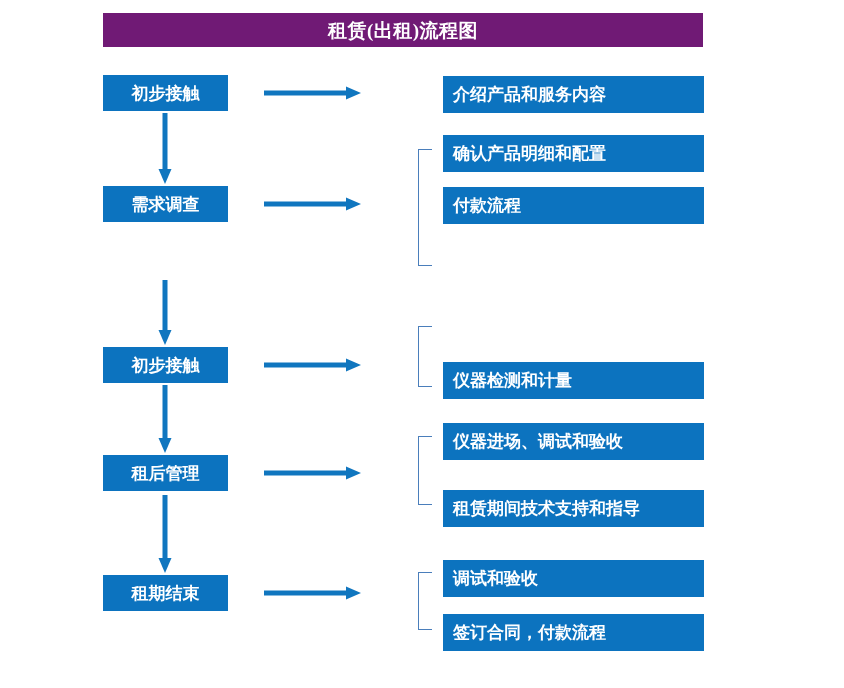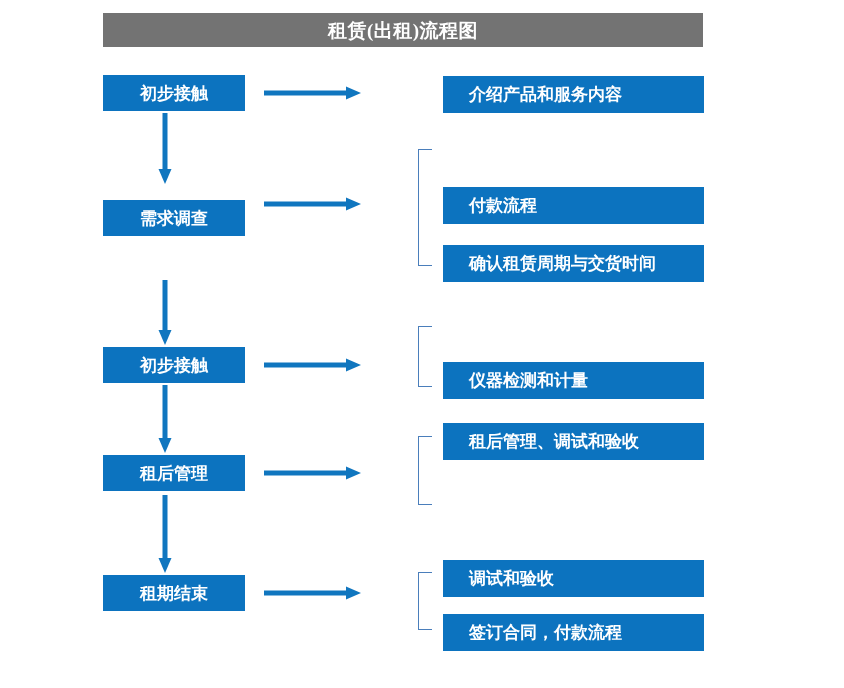--- a/index.html
+++ b/index.html
@@ -22,21 +22,21 @@
     height: 688px;
   }
 
   
   .title-bar {
     position: absolute;
     left: 103px;
     top: 13px;
     width: 600px;
     height: 34px;
-    background: #737373;
+    background: #701a75;
     display: flex;
     align-items: center;
     justify-content: center;
   }
   .title-bar .title-text {
     color: #ffffff;
     font-size: 19px;
     font-weight: bold;
     letter-spacing: 0.5px;
     line-height: 1;
@@ -53,34 +53,34 @@
   .box .box-text {
     color: #ffffff;
     font-weight: bold;
     line-height: 1;
     white-space: nowrap;
   }
 
   
   .stage-box {
     left: 103px;
-    width: 142px;
+    width: 125px;
     height: 36px;
     justify-content: center;
   }
   .stage-box .box-text {
     font-size: 17px;
   }
 
   
   .detail-box {
     left: 443px;
     width: 261px;
     height: 37px;
-    padding-left: 26px;
+    padding-left: 10px;
     justify-content: flex-start;
   }
   .detail-box .box-text {
     font-size: 17px;
   }
 
   
   .arrow-h {
     position: absolute;
     height: 14px;
@@ -113,21 +113,21 @@
 
 <div id="canvas">
 
   <div class="title-bar">
     <span class="title-text">租赁(出租)流程图</span>
   </div>
 
   <div class="box stage-box" style="top:75px">
     <span class="box-text">初步接触</span>
   </div>
-  <div class="box stage-box" style="top:200px">
+  <div class="box stage-box" style="top:186px">
     <span class="box-text">需求调查</span>
   </div>
   <div class="box stage-box" style="top:347px">
     <span class="box-text">初步接触</span>
   </div>
   <div class="box stage-box" style="top:575px">
     <span class="box-text">租期结束</span>
   </div>
   <div class="box stage-box" style="top:455px">
     <span class="box-text">租后管理</span>
@@ -190,31 +190,34 @@
   </div>
 
   <div class="bracket" style="top:149px; height:117px"></div>
   <div class="bracket" style="top:326px; height:61px"></div>
   <div class="bracket" style="top:436px; height:69px"></div>
   <div class="bracket" style="top:572px; height:58px"></div>
 
   <div class="box detail-box" style="top:76px">
     <span class="box-text">介绍产品和服务内容</span>
   </div>
+  <div class="box detail-box" style="top:135px">
+    <span class="box-text">确认产品明细和配置</span>
+  </div>
   <div class="box detail-box" style="top:187px">
     <span class="box-text">付款流程</span>
   </div>
-  <div class="box detail-box" style="top:245px">
-    <span class="box-text">确认租赁周期与交货时间</span>
-  </div>
   <div class="box detail-box" style="top:362px">
     <span class="box-text">仪器检测和计量</span>
   </div>
   <div class="box detail-box" style="top:423px">
-    <span class="box-text">租后管理、调试和验收</span>
+    <span class="box-text">仪器进场、调试和验收</span>
+  </div>
+  <div class="box detail-box" style="top:490px">
+    <span class="box-text">租赁期间技术支持和指导</span>
   </div>
   <div class="box detail-box" style="top:560px">
     <span class="box-text">调试和验收</span>
   </div>
   <div class="box detail-box" style="top:614px">
     <span class="box-text">签订合同，付款流程</span>
   </div>
 
 </div>
 

